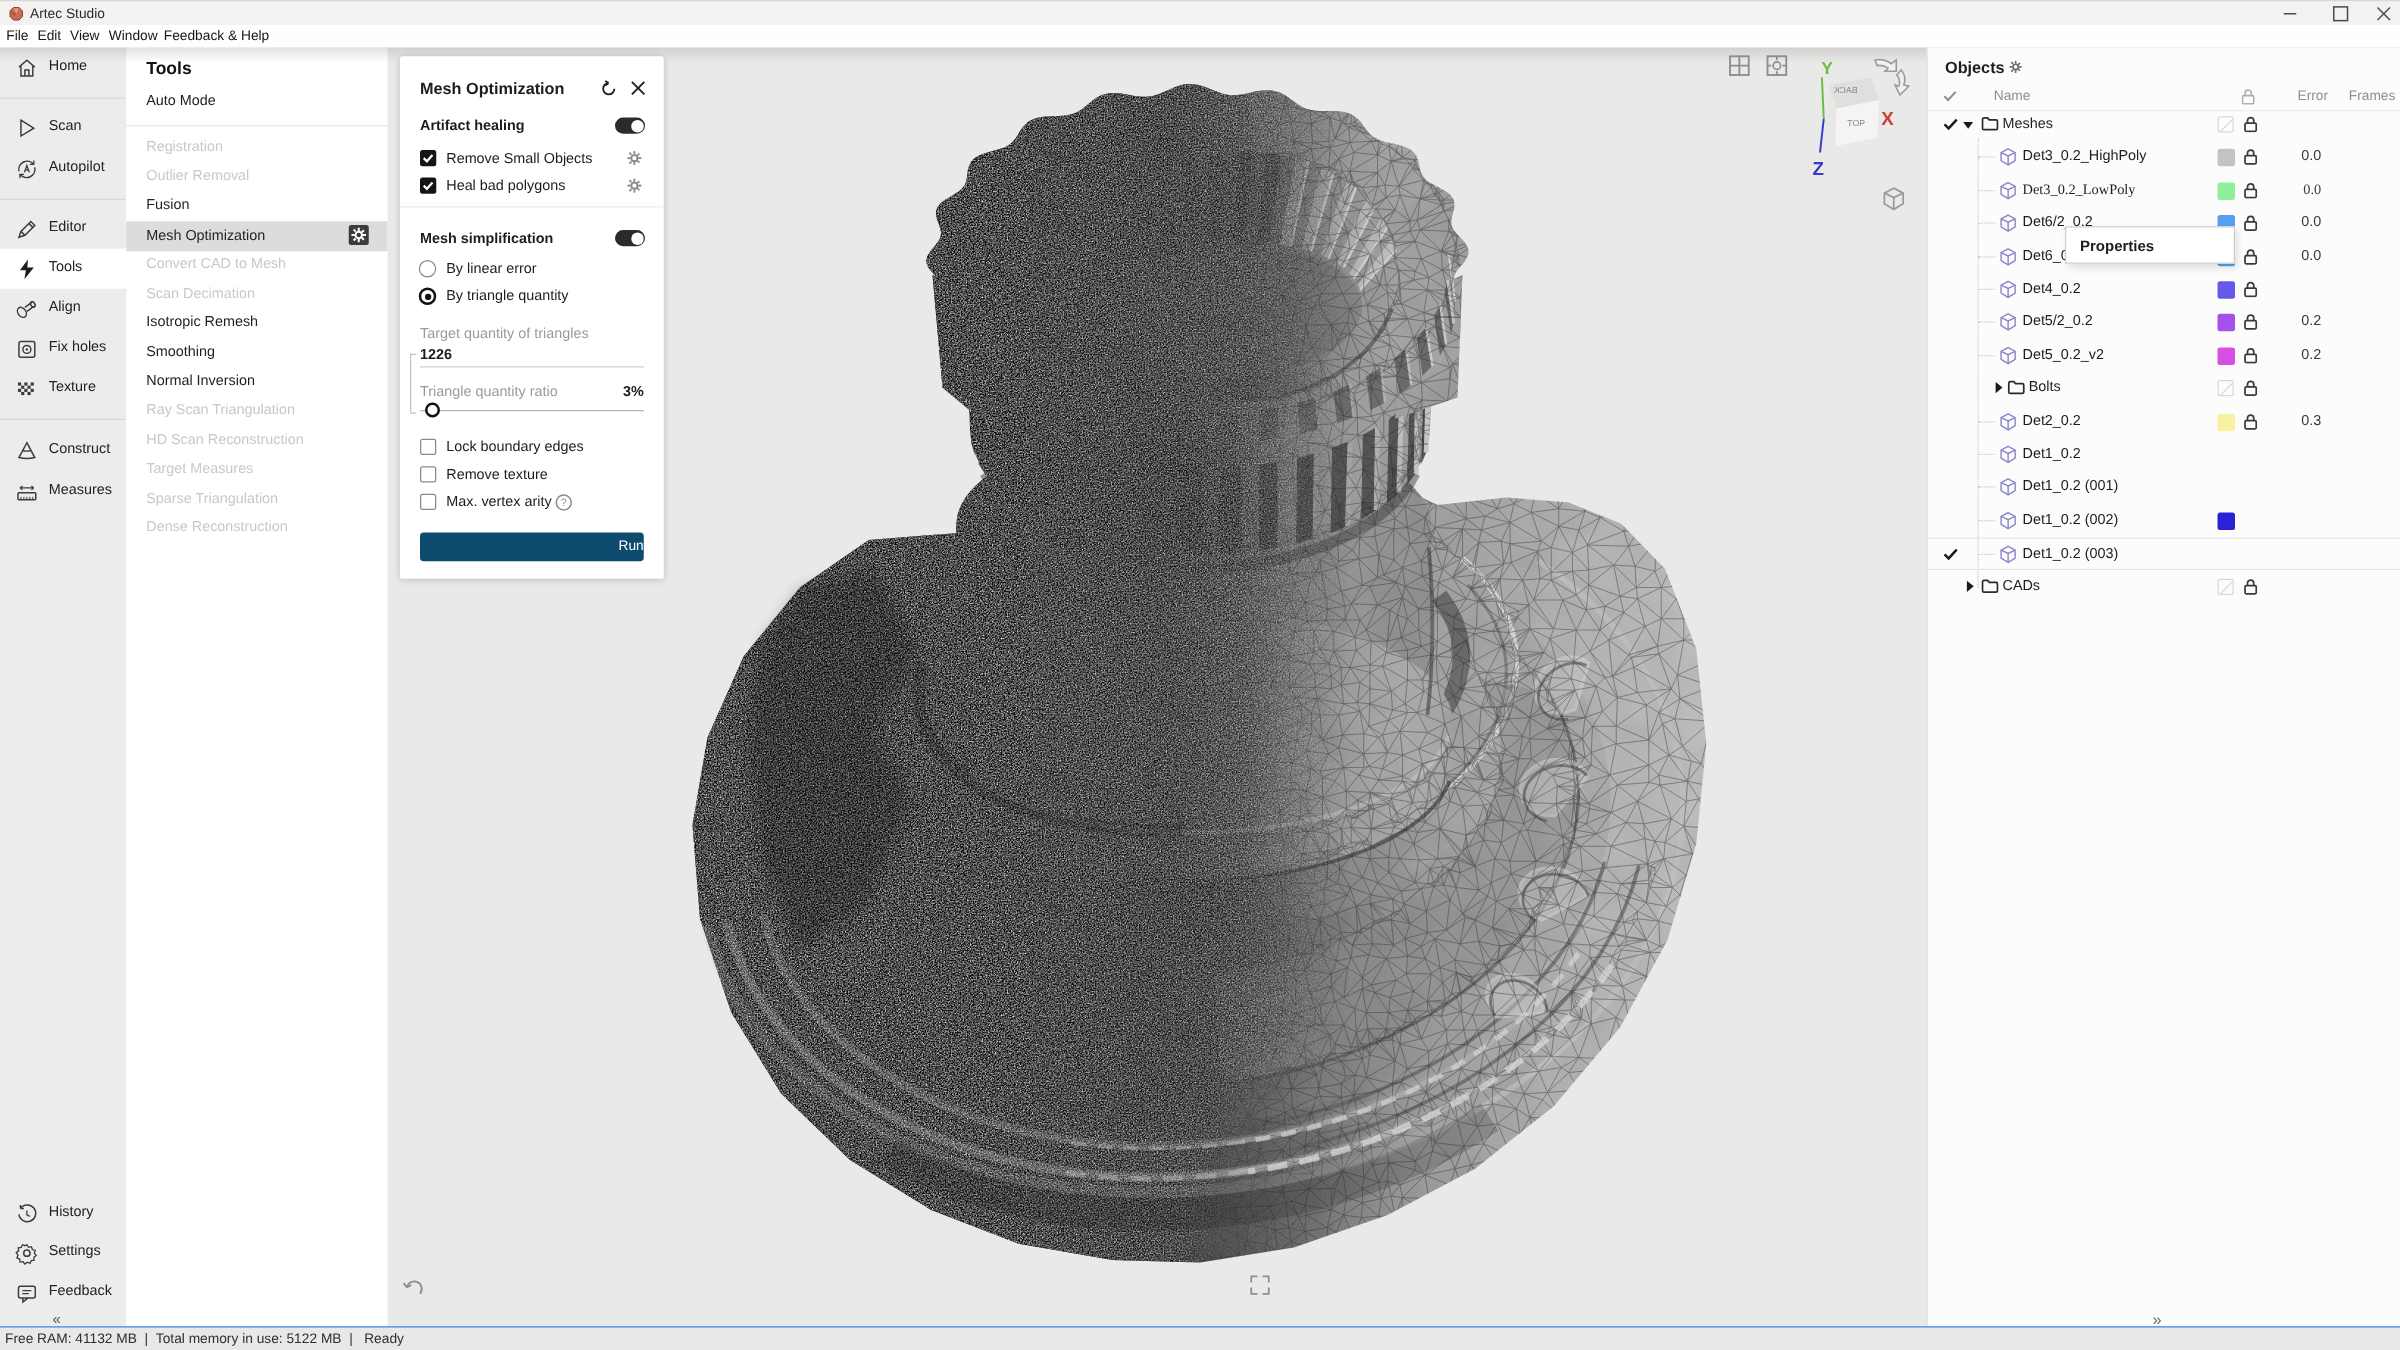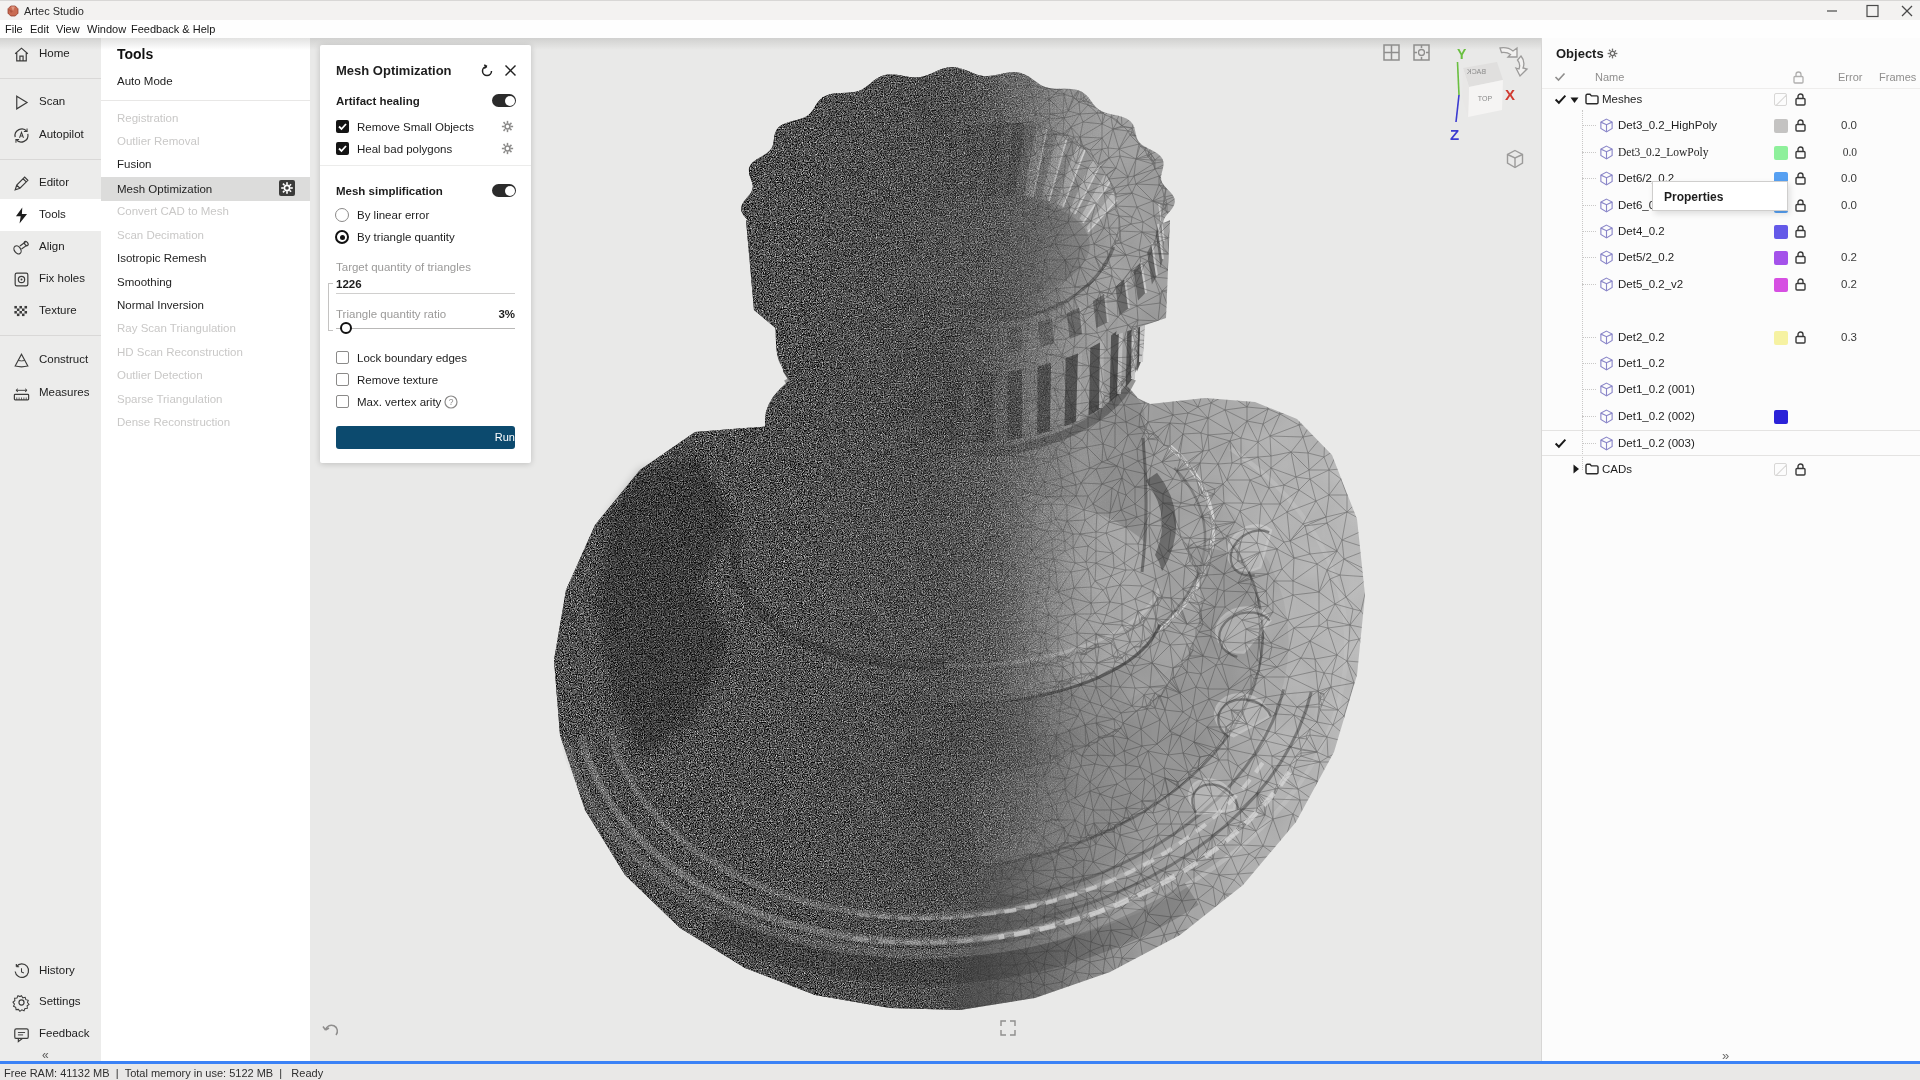--- a/index.html
+++ b/index.html
@@ -51,21 +51,21 @@
 #rightpanel { left:1541px; top:38px; width:379px; height:1023px; background:#fcfcfc; border-left:1px solid #d7d6d5; }
 #rightpanel .hd { position:absolute; left:14px; top:8px; font-size:13px; font-weight:bold; }
 .colhd { position:absolute; top:33px; font-size:11px; color:#8f8e8d; }
 .trow { position:absolute; left:0; width:379px; height:26px; }
 .trow .nm { position:absolute; top:6px; font-size:11.5px; color:#1d1d1d; }
 .sw { position:absolute; left:232px; top:6px; width:14px; height:14px; border-radius:2px; }
 .swx { position:absolute; left:232px; top:6px; width:13px; height:13px; border-radius:2px; border:1px solid #d8d7d6; overflow:hidden; }
 .swx::after { content:""; position:absolute; left:-2px; top:5px; width:18px; height:1px; background:#d8d7d6; transform:rotate(-45deg); }
 .err { position:absolute; left:280px; width:35px; top:6px; font-size:11.5px; color:#3a3a3a; text-align:right; }
 
-#statusbar { left:0; top:1061px; width:1920px; height:19px; background:#e9e8e7; border-top:3px solid #3b82f6; font-size:11px; color:#2f2f2f; }
+#statusbar { left:0; top:1061px; width:1920px; height:19px; background:#e9e8e7; border-top:1px solid #3b82f6; font-size:11px; color:#2f2f2f; }
 #statusbar span { position:absolute; top:3px; }
 #tooltip { left:1652px; top:181px; width:136px; height:30px; background:#fff; border:1px solid #cfcecd; box-shadow:2px 3px 6px rgba(0,0,0,0.12); }
 #tooltip b { position:absolute; left:11px; top:8px; font-size:12px; }
 svg { display:block; }
 .icsvg { stroke:#3c3c3b; fill:none; stroke-width:1.5; }
 </style>
 </head>
 <body>
 
 <div id="titlebar" class="abs">
@@ -233,21 +233,21 @@
         </g>
       </svg>
     </div>
   <div class="titem tdis" style="top:162px">Convert CAD to Mesh</div>
   <div class="titem tdis" style="top:186px">Scan Decimation</div>
   <div class="titem" style="top:209px">Isotropic Remesh</div>
   <div class="titem" style="top:233px">Smoothing</div>
   <div class="titem" style="top:256px">Normal Inversion</div>
   <div class="titem tdis" style="top:279px">Ray Scan Triangulation</div>
   <div class="titem tdis" style="top:303px">HD Scan Reconstruction</div>
-  <div class="titem tdis" style="top:326px">Outlier Detection</div>
+  <div class="titem tdis" style="top:326px">Target Measures</div>
   <div class="titem tdis" style="top:350px">Sparse Triangulation</div>
   <div class="titem tdis" style="top:373px">Dense Reconstruction</div>
 </div>
 <div class="abs" style="left:0;top:38px;width:1920px;height:12px;background:linear-gradient(rgba(110,110,108,0.20),rgba(110,110,108,0));pointer-events:none"></div>
 
 <div id="dlg" class="abs">
   <div class="ttl" style="top:18px">Mesh Optimization</div>
   <svg class="abs" style="left:160px;top:19px" width="14" height="14" viewBox="0 0 14 14">
       <path d="M11.5 7 A 4.5 4.5 0 1 1 7 2.5 M7 2.5 L4.2 0.8 M7 2.5 L4.2 4.4" fill="none" stroke="#222" stroke-width="1.5"></path>
     </svg>
@@ -787,20 +787,34 @@
         </g>
       </svg>
       <span class="nm" style="left:76px">Det5_0.2_v2</span>
       <div class="sw" style="background:#d64fe2"></div>
       <svg class="abs" style="left:253px;top:6px" width="11" height="13" viewBox="0 0 11 13">
         <rect x="1" y="5.5" width="9" height="6.5" rx="1" fill="none" stroke="#3a3a3a" stroke-width="1.4"></rect>
         <path d="M3 5.5 V3.5 a2.5 2.5 0 0 1 5 0 V5.5" fill="none" stroke="#3a3a3a" stroke-width="1.4"></path>
       </svg>
       <span class="err">0.2</span>
     </div>
+    <div class="trow" style="top:260.2px">
+      <svg class="abs" style="left:53px;top:7px" width="8" height="10" viewBox="0 0 8 10">
+        <polygon points="1.5,0.5 1.5,9.5 7,5" fill="#1a1a1a"></polygon>
+      </svg>
+      <svg class="abs" style="left:64px;top:6px" width="14" height="12" viewBox="0 0 14 12">
+        <path d="M1 2.5 a1.2 1.2 0 0 1 1.2-1.2 H5 l1.4 1.6 h5.4 a1.2 1.2 0 0 1 1.2 1.2 V9.5 a1.2 1.2 0 0 1 -1.2 1.2 H2.2 A1.2 1.2 0 0 1 1 9.5 Z" fill="none" stroke="#2a2a2a" stroke-width="1.4"></path>
+      </svg>
+      <span class="nm" style="left:81px">Bolts</span>
+      <div class="swx"></div>
+      <svg class="abs" style="left:253px;top:6px" width="11" height="13" viewBox="0 0 11 13">
+        <rect x="1" y="5.5" width="9" height="6.5" rx="1" fill="none" stroke="#3a3a3a" stroke-width="1.4"></rect>
+        <path d="M3 5.5 V3.5 a2.5 2.5 0 0 1 5 0 V5.5" fill="none" stroke="#3a3a3a" stroke-width="1.4"></path>
+      </svg>
+    </div>
     <div class="trow" style="top:286.6px;">
       <div class="abs" style="left:40px;top:12px;width:14px;height:1px;border-top:1px dotted #c9c8c7"></div>
       <svg class="abs" style="left:57px;top:5px" width="15" height="15" viewBox="0 0 20 20">
         <g fill="none" stroke="#8a86c8" stroke-width="1.5">
           <polygon points="10,1.5 17.5,5.5 17.5,14 10,18.5 2.5,14 2.5,5.5"></polygon>
           <polyline points="2.5,5.5 10,9 17.5,5.5"></polyline>
           <line x1="10" y1="9" x2="10" y2="18.5"></line>
         </g>
       </svg>
       <span class="nm" style="left:76px">Det2_0.2</span>

